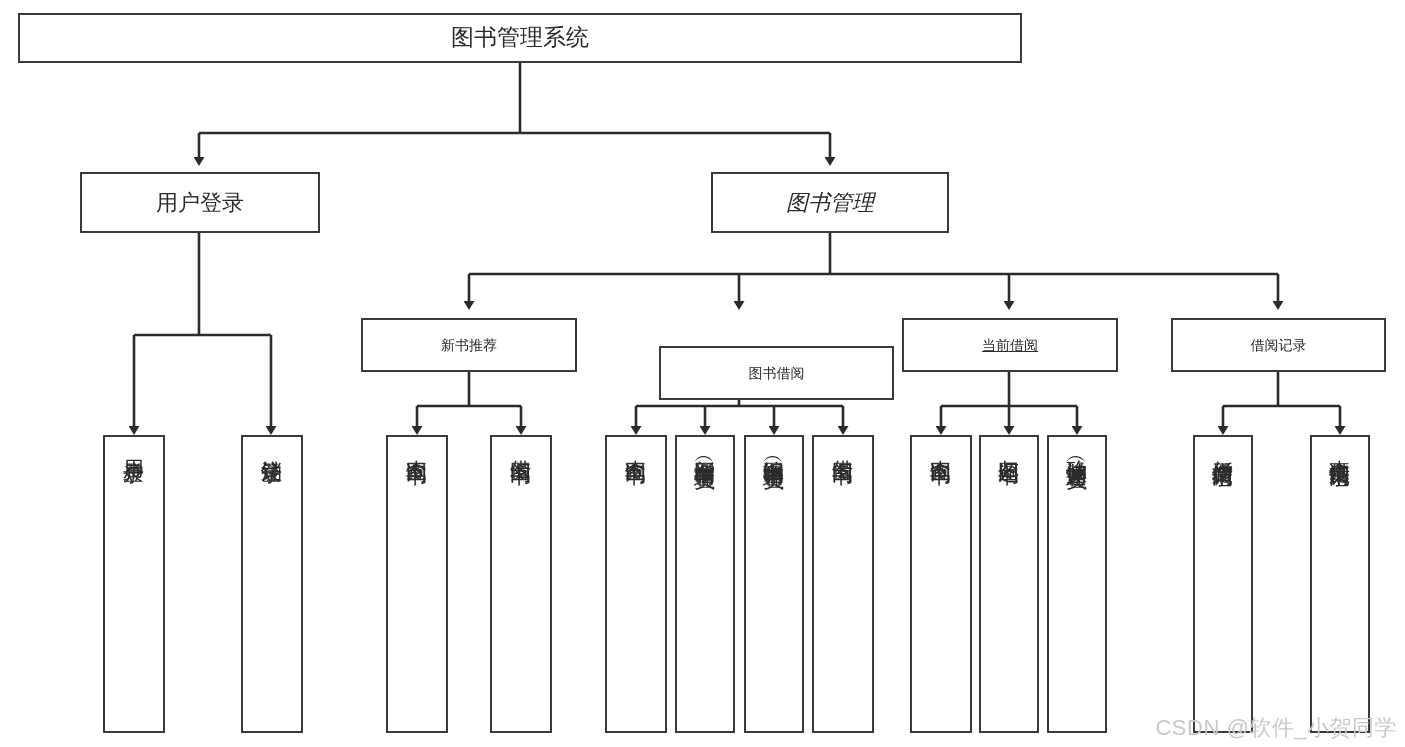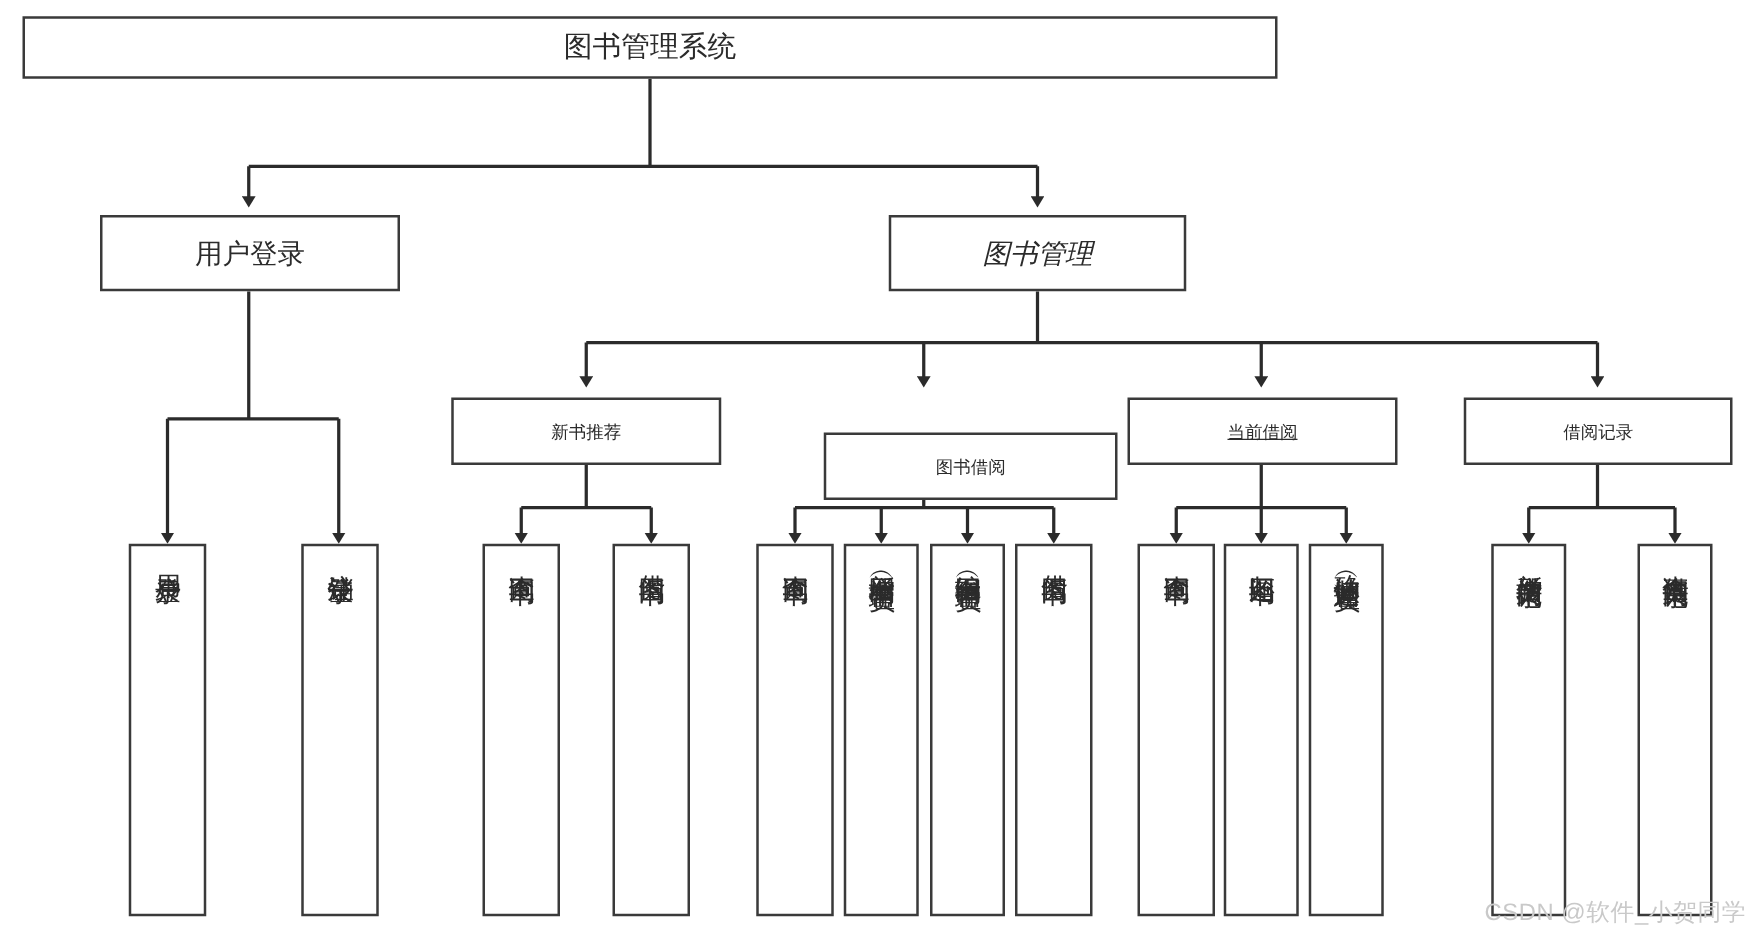--- a/index.html
+++ b/index.html
@@ -63,21 +63,21 @@
     text-orientation: upright;
     font-size: 21px;
     letter-spacing: 1.5px;
     line-height: 1;
     white-space: nowrap;
   }
   #watermark {
     position: absolute;
     right: 8px;
     bottom: 4px;
-    font-size: 19px;
+    font-size: 22px;
     color: #c9c9c9;
     letter-spacing: 0.5px;
     z-index: 5;
     white-space: nowrap;
     font-family: "Liberation Sans", "DejaVu Sans", sans-serif;
   }
 </style>
 </head>
 <body>
 

